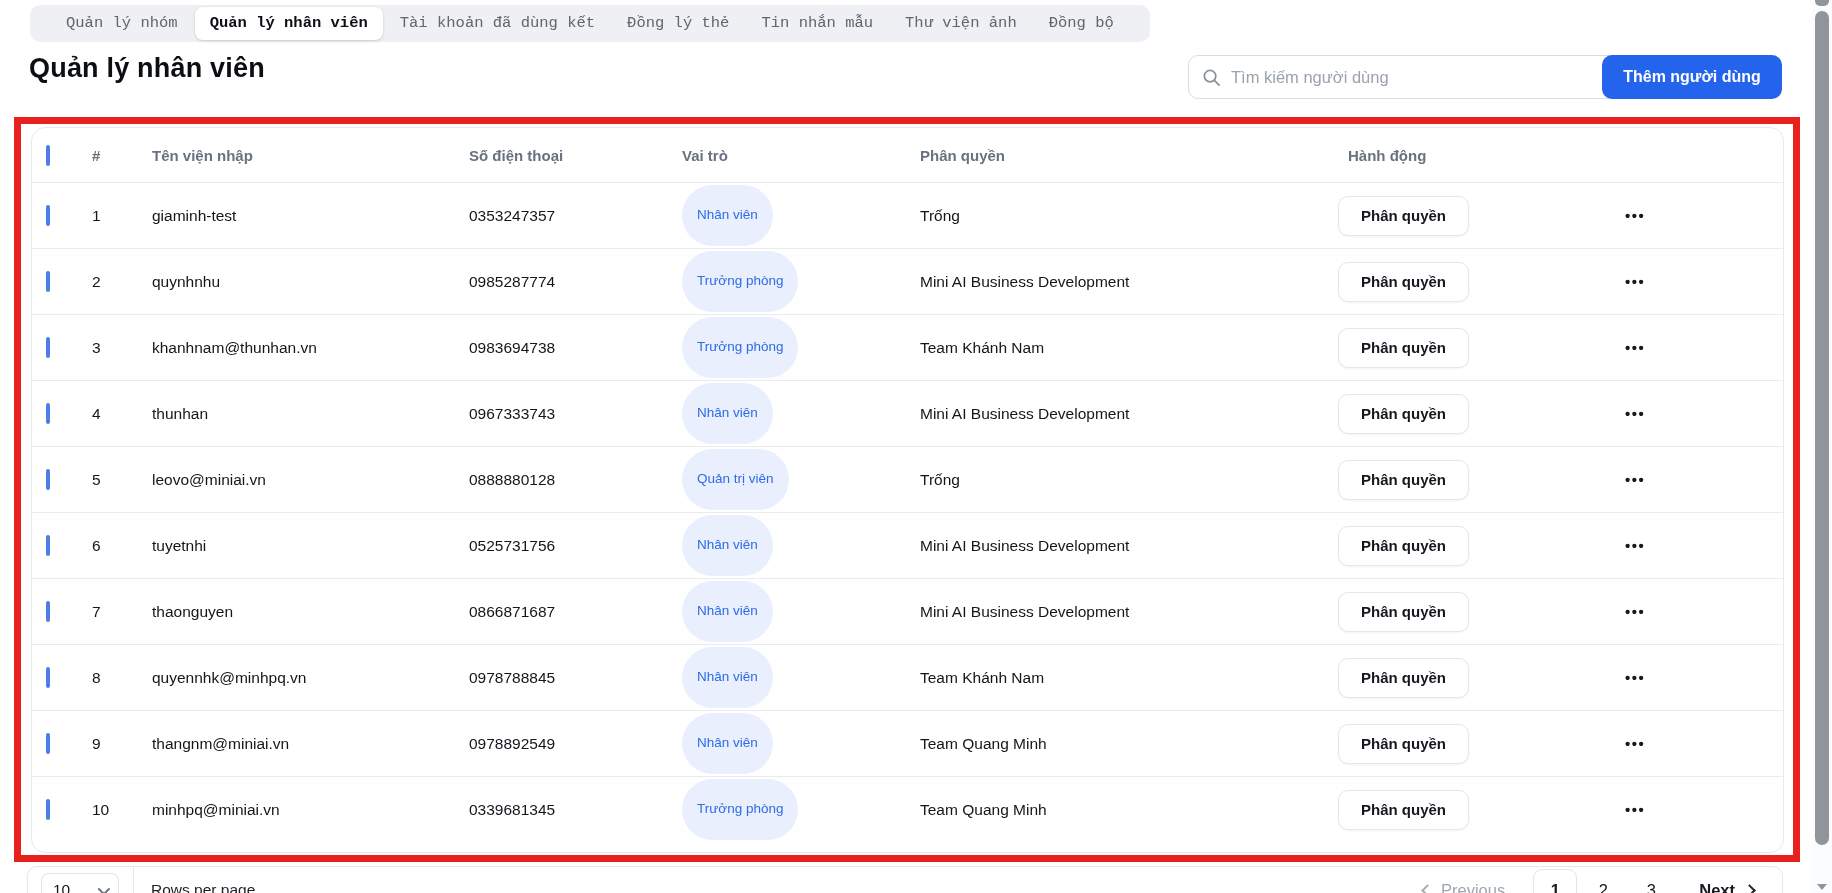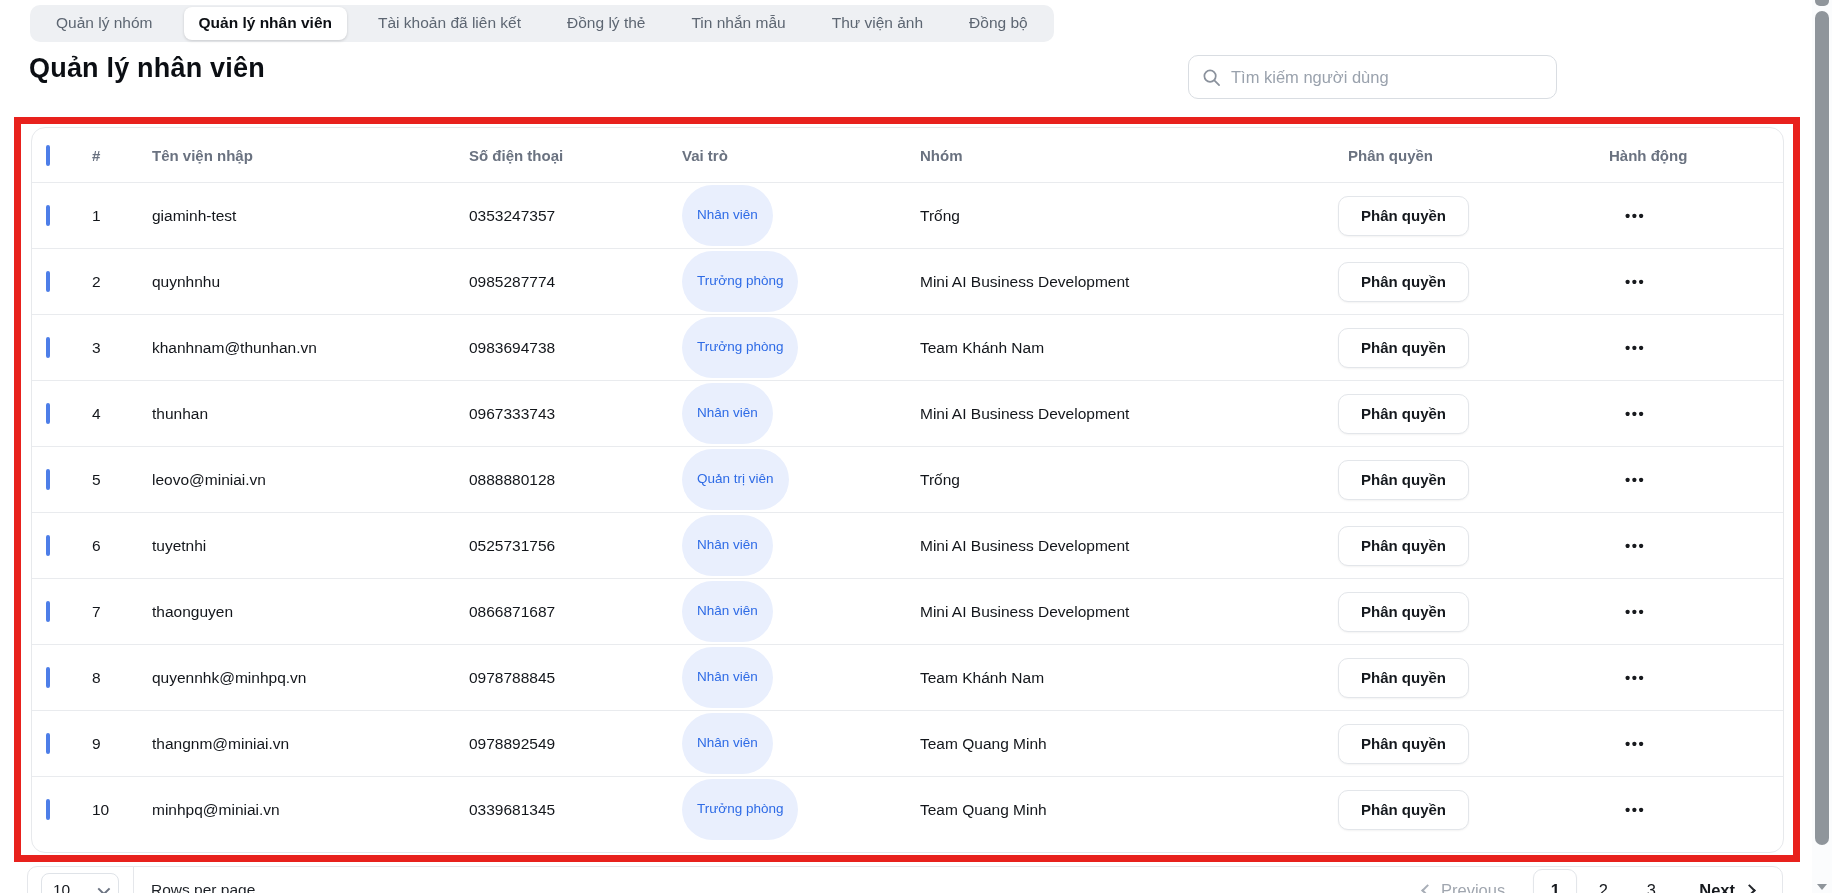--- a/index.html
+++ b/index.html
@@ -2,30 +2,30 @@
 <html style="--accent: #2463eb; --annotation-red: #e8211d; --badge-bg: #e9effd; --badge-text: #2e6be6; --checkbox-border: #4d7ee8;"><head>
 <meta charset="utf-8">
 <style>
   * { margin:0; padding:0; box-sizing:border-box; }
   html,body { width:1832px; height:893px; overflow:hidden; background:#fff;
     font-family:"Liberation Sans","DejaVu Sans",sans-serif; color:#14181d; }
   .stage { position:absolute; inset:0; width:1832px; height:893px; }
 
   
   .tabbar { position:absolute; left:30px; top:5px; height:37px; background:#eef0f3;
-    border-radius:10px; display:inline-flex; align-items:center; padding:0 11px; gap:16px; }
+    border-radius:10px; display:inline-flex; align-items:center; padding:0 21px; gap:2px;font-family:Liberation Mono, monospace; }
   .tab { padding:7px 15px; font-size:15.5px; color:#5d6672; border-radius:8px;
     white-space:nowrap; cursor:pointer; line-height:1.2; }
   .tab.active { background:#fff; color:#0c0f14; font-weight:700;
     box-shadow:0 1px 3px rgba(0,0,0,.16); }
 
   
   .page-title { position:absolute; left:29px; top:53px; font-size:27px; font-weight:700;
     color:#0b0e13; letter-spacing:.2px; }
-  .search { position:absolute; left:1188px; top:55px; width:369px; height:44px;
+  .search { position:absolute; left:1188px; top:55px; width:448px; height:44px;
     border:1px solid #d9dde2; border-radius:10px; background:#fff; display:flex;
     align-items:center; padding:0 13px; gap:10px; }
   .search input { border:none; outline:none; flex:1; font-size:16.5px; color:#30353c;
     font-family:inherit; background:transparent; }
   .search input::placeholder { color:#9aa2ad; }
   .add-btn { position:absolute; left:1602px; top:55px; width:180px; height:44px;
     background:var(--accent,#2463eb); color:#fff; border:none; border-radius:10px;
     font-size:16px; font-weight:700; font-family:inherit; cursor:pointer; }
 
   
@@ -92,50 +92,50 @@
 <body>
 
 <div class="stage">
 
   <nav class="tabbar">
 
       <div class="tab">Quản lý nhóm</div>
 
       <div class="tab active">Quản lý nhân viên</div>
 
-      <div class="tab">Tài khoản đã liên kết</div>
+      <div class="tab">Tài khoản đã dùng kết</div>
 
       <div class="tab">Đồng lý thẻ</div>
 
       <div class="tab">Tin nhắn mẫu</div>
 
       <div class="tab">Thư viện ảnh</div>
 
       <div class="tab">Đồng bộ</div>
     </nav>
 
   <h1 class="page-title">Quản lý nhân viên</h1>
 
   <div class="search">
     <svg width="19" height="19" viewBox="0 0 20 20">
       <circle cx="8.5" cy="8.5" r="6" fill="none" stroke="#8a919c" stroke-width="1.8"></circle>
       <line x1="13" y1="13" x2="18" y2="18" stroke="#8a919c" stroke-width="1.8" stroke-linecap="round"></line>
     </svg>
     <input type="text" placeholder="Tìm kiếm người dùng" style="">
   </div>
 
+  <button class="add-btn">Thêm người dùng</button>
 
   <section class="card">
     <div class="grid-row thead">
       <div><span class="cb"></span></div>
       <div>#</div>
       <div>Tên viện nhập</div>
       <div>Số điện thoại</div>
       <div>Vai trò</div>
-      <div>Nhóm</div>
       <div>Phân quyền</div>
       <div>Hành động</div>
     </div>
 
     <div>
 
         <div class="grid-row trow">
           <div><span class="cb"></span></div>
           <div>1</div>
           <div>giaminh-test</div>

